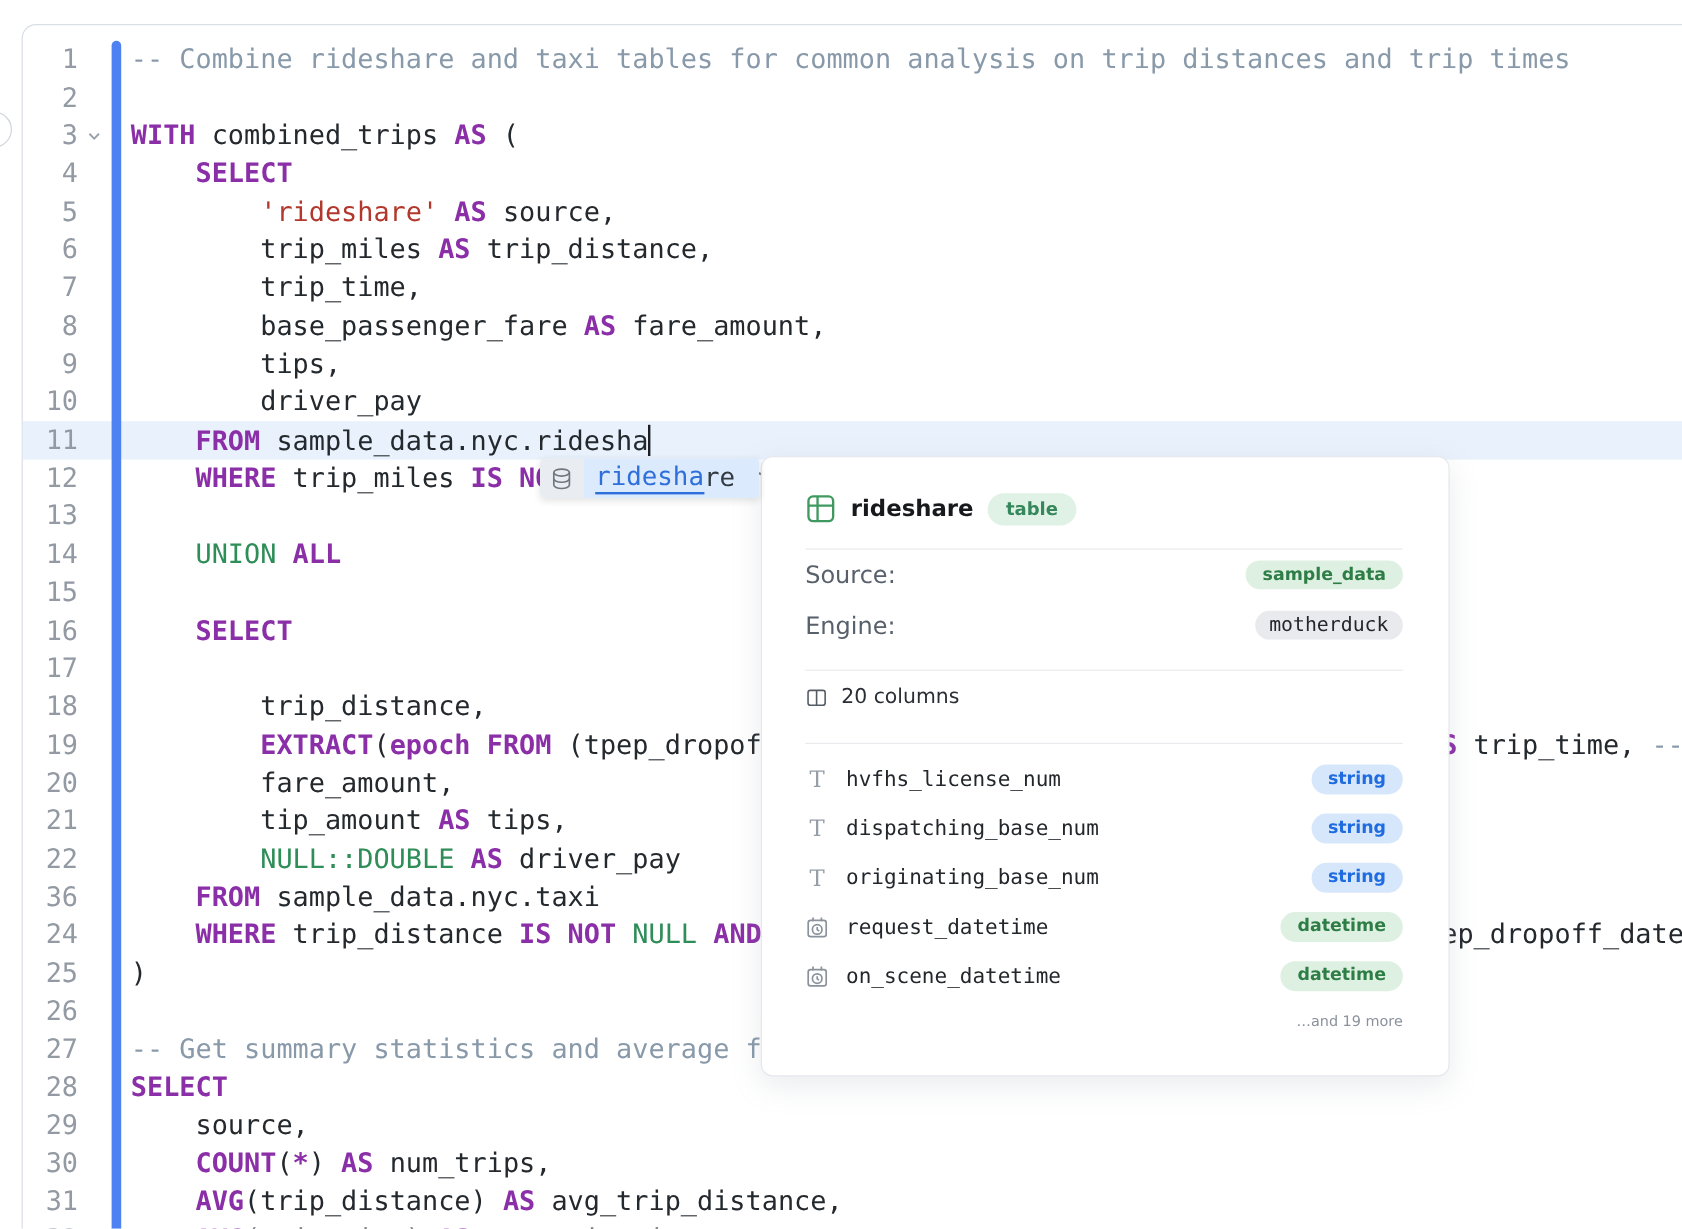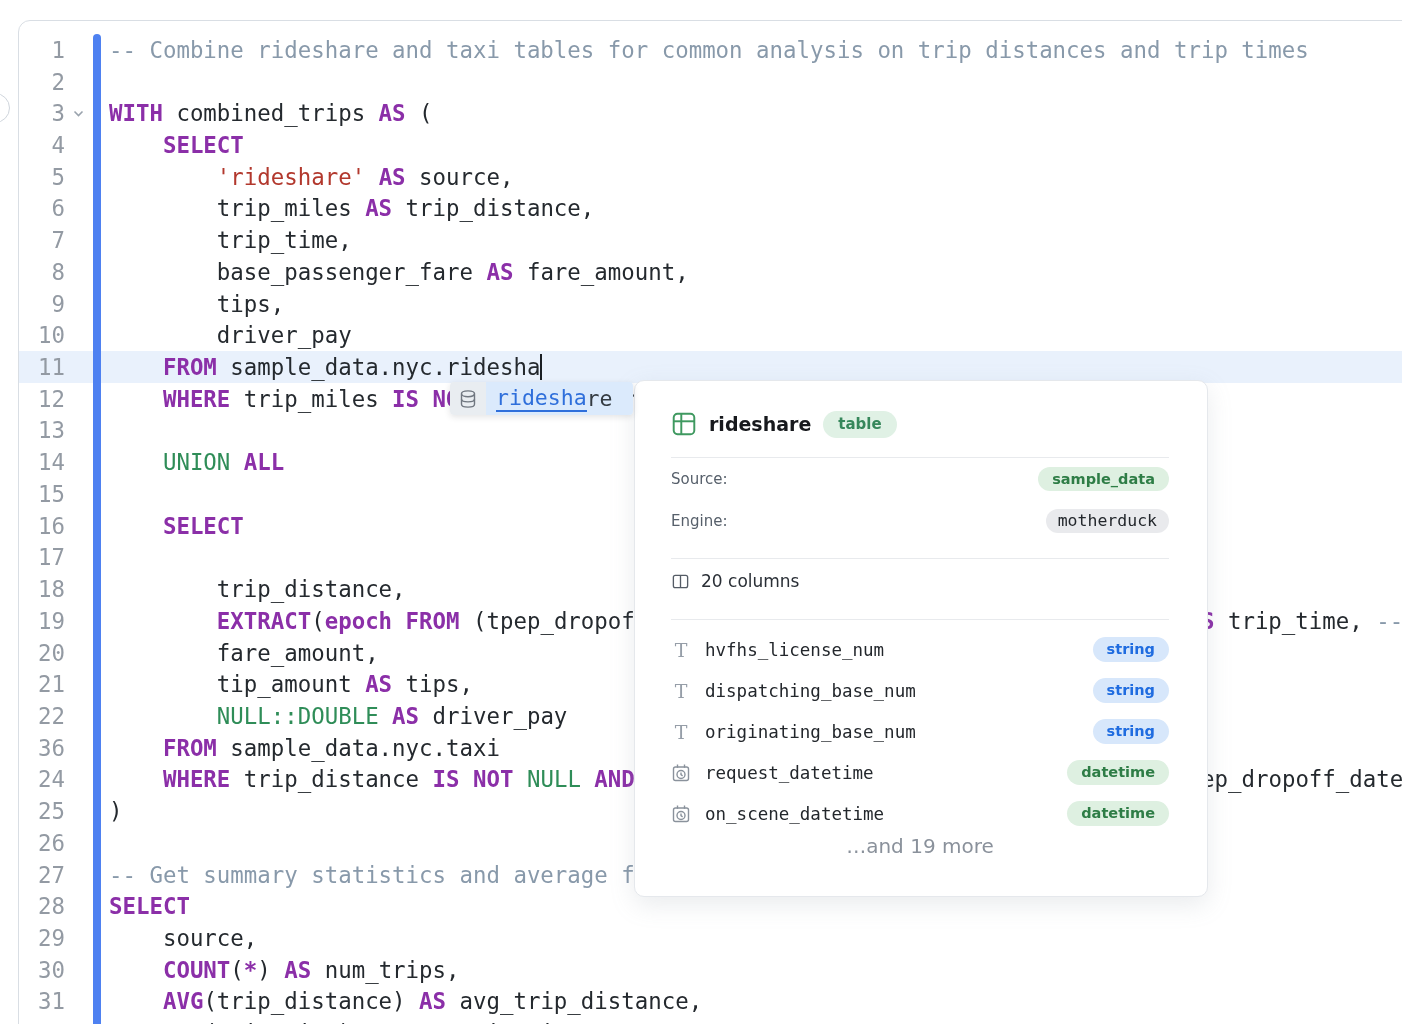--- a/index.html
+++ b/index.html
@@ -48,29 +48,29 @@
   .card .title{font-size:19px;font-weight:bold;color:#17191d;}
   .pill{border-radius:999px;font-size:14.5px;font-weight:bold;padding:5px 14px;line-height:1;display:inline-block;}
   .pill.badge{background:var(--badge-green-bg);color:var(--badge-green-fg);font-size:15px;padding:6px 15px;}
   .pill.green{background:var(--pill-green-bg);color:var(--pill-green-fg);}
   .pill.blue{background:var(--pill-blue-bg);color:var(--pill-blue-fg);}
   .pill.gray{background:var(--pill-gray-bg);color:var(--pill-gray-fg);font-weight:normal;
              font-family:"DejaVu Sans Mono","Liberation Mono",monospace;font-size:16.5px;padding:4px 12px;}
   .div{border-top:1px solid #e8eaed;margin-top:16px;}
   .irow{display:flex;align-items:center;justify-content:space-between;height:42px;}
   .irow:first-of-type{margin-top:4px;}
-  .ilabel{color:var(--label-gray);font-size:15px;}
+  .ilabel{color:var(--label-gray);font-size:20px;}
   .crow-sum{display:flex;align-items:center;gap:11px;height:44px;color:#2a2f36;font-size:17px;}
   .colrow{display:flex;align-items:center;justify-content:space-between;height:41px;}
   .colrow:first-child{margin-top:9px;}
   .colname{display:flex;align-items:center;gap:14px;
            font-family:"DejaVu Sans Mono","Liberation Mono",monospace;font-size:17.5px;color:#23272c;}
   .t-ic{font-family:"DejaVu Serif","Liberation Serif",serif;color:#969ea8;font-size:19px;
         width:20px;text-align:center;display:inline-block;}
-  .more{text-align:center;color:#8a919b;font-size:20px;}
+  .more{text-align:right;color:#8a919b;font-size:12px;margin-top:10px;}
   svg{display:block;}
 </style>
 </head>
 <body>
 
 <div class="page">
 
   <div class="float-btn"></div>
 
   <div class="panel">

